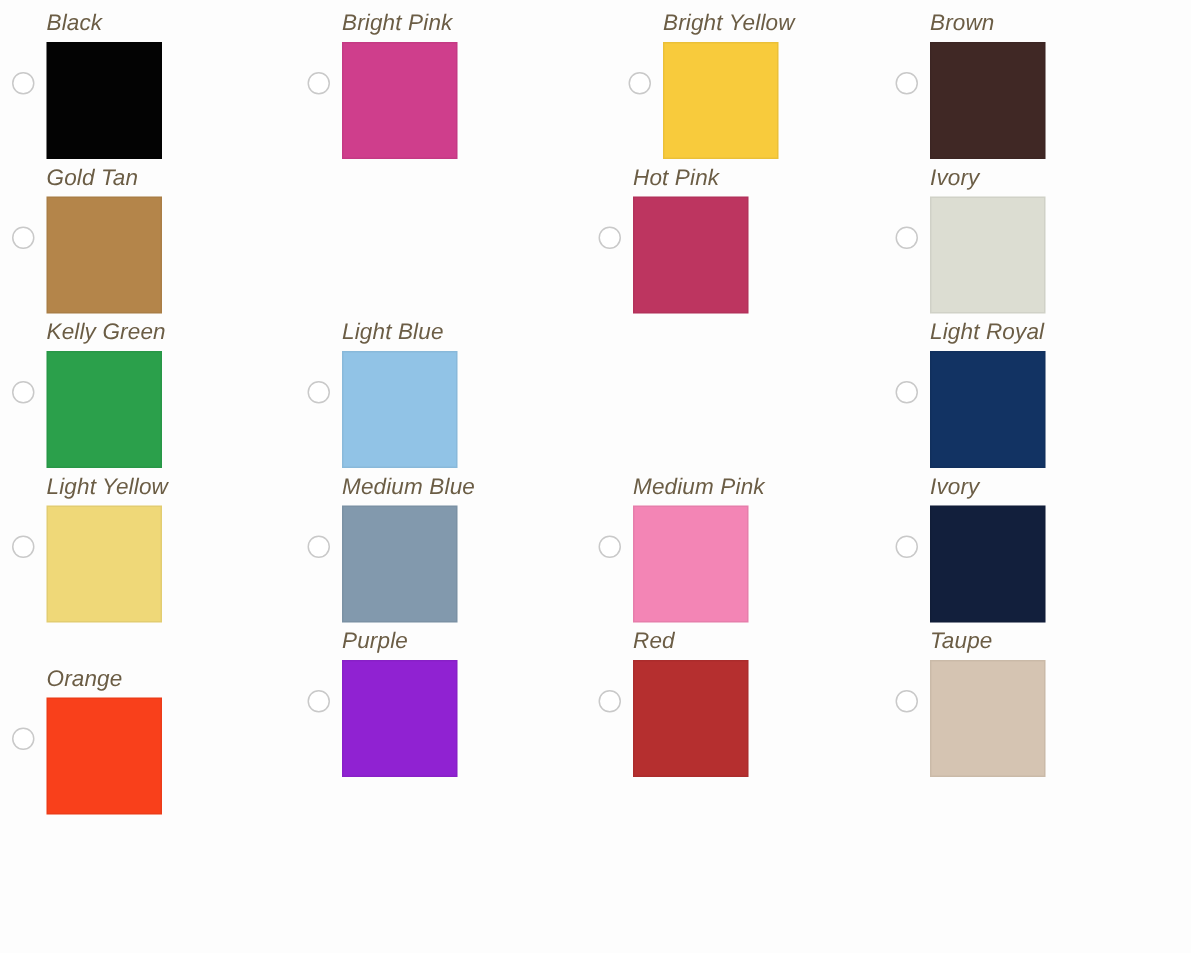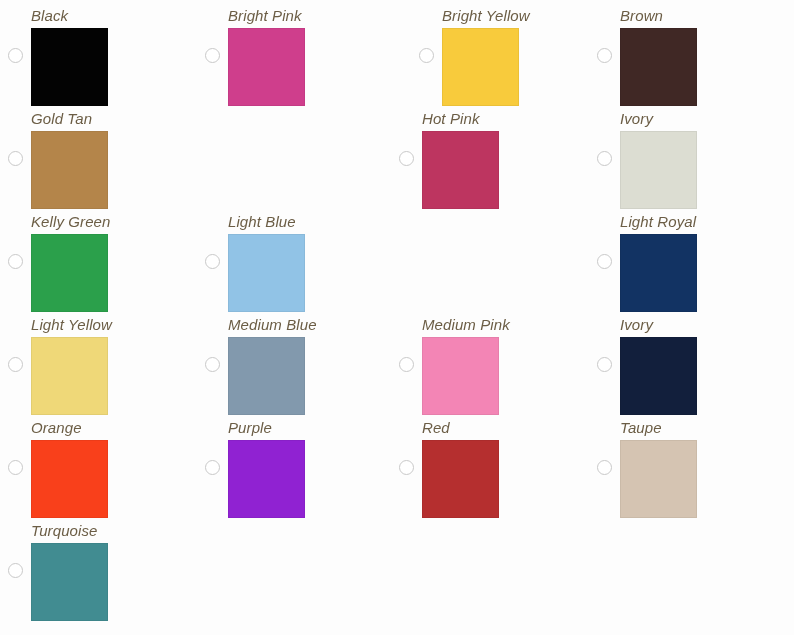--- a/index.html
+++ b/index.html
@@ -129,38 +129,33 @@
     <div class="swatch-option" style="left: 391px; top: 309px;">
       <button class="swatch-radio" aria-label="Medium Pink"></button>
       <div class="swatch-label">Medium Pink</div>
       <div class="swatch-chip" style="background: rgb(243, 133, 181);"></div>
     </div>
     <div class="swatch-option" style="left: 589px; top: 309px;">
       <button class="swatch-radio" aria-label="Navy"></button>
       <div class="swatch-label">Ivory</div>
       <div class="swatch-chip" style="background: rgb(18, 31, 60);"></div>
     </div>
-    <div class="swatch-option" style="left: 0px; top: 412px;">
+    <div class="swatch-option" style="left: 0px; top: 437px;">
       <button class="swatch-radio" aria-label="Orange"></button>
       <div class="swatch-label">Orange</div>
       <div class="swatch-chip" style="background: rgb(249, 64, 27);"></div>
     </div>
     <div class="swatch-option" style="left: 197px; top: 412px;">
       <button class="swatch-radio" aria-label="Purple"></button>
       <div class="swatch-label">Purple</div>
       <div class="swatch-chip" style="background: rgb(144, 34, 210);"></div>
     </div>
     <div class="swatch-option" style="left: 391px; top: 412px;">
       <button class="swatch-radio" aria-label="Red"></button>
       <div class="swatch-label">Red</div>
       <div class="swatch-chip" style="background: rgb(181, 47, 47);"></div>
     </div>
     <div class="swatch-option" style="left: 589px; top: 412px;">
       <button class="swatch-radio" aria-label="Taupe"></button>
       <div class="swatch-label">Taupe</div>
       <div class="swatch-chip" style="background: rgb(213, 196, 178);"></div>
     </div>
-    <div class="swatch-option" style="left: 0px; top: 515px;">
-      <button class="swatch-radio" aria-label="Turquoise"></button>
-      <div class="swatch-label">Turquoise</div>
-      <div class="swatch-chip" style="background: rgb(65, 140, 145);"></div>
-    </div>
   </div>
 
 </body></html>

